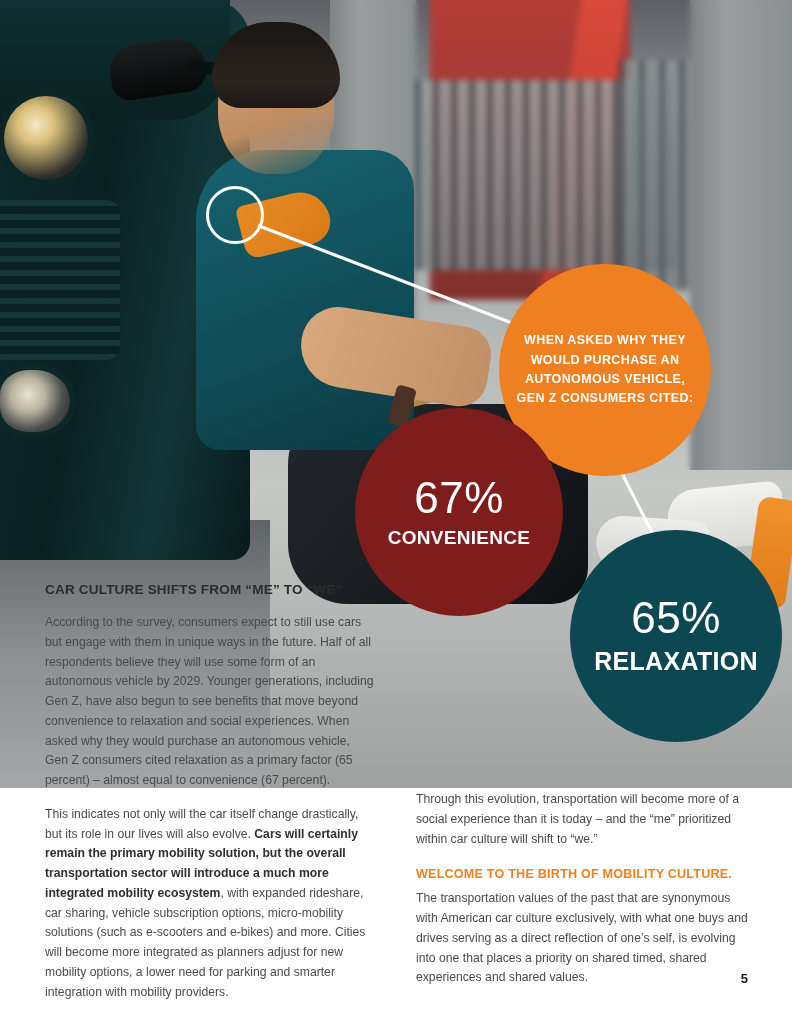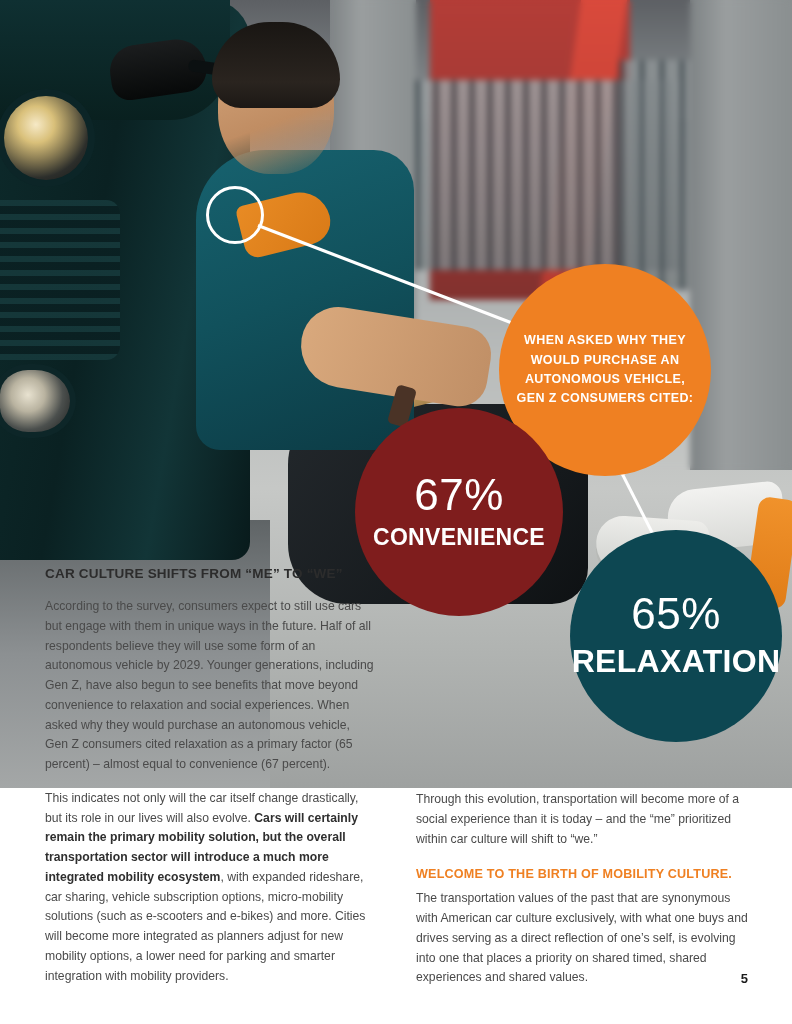--- a/index.html
+++ b/index.html
@@ -293,44 +293,44 @@
     width: 212px; height: 212px;
     background: #0d4752;
   }
   .big-num {
     font-size: 44px;
     font-weight: 400;
     line-height: 1;
     letter-spacing: .5px;
   }
   .big-lbl {
-    font-size: 23px;
+    font-size: 19px;
     font-weight: 700;
     margin-top: 7px;
     letter-spacing: .3px;
   }
-  .circle-teal .big-lbl { font-size: 32px; text-align: right; }
+  .circle-teal .big-lbl { font-size: 25px; text-align: right; }
 
   
   .col-left {
     position: absolute;
     left: 45px; top: 566px;
     width: 330px;
   }
   .col-right {
     position: absolute;
     left: 416px; top: 790px;
     width: 335px;
   }
   h2.section-head {
     font-size: 13.5px;
     font-weight: 700;
     color: #2c2c2c;
     letter-spacing: .2px;
-    margin: 0 0 16px 0;
+    margin: 16px 0 16px 0;
   }
   p.body {
     font-size: 12.2px;
     line-height: 1.62;
     color: #4a4a4a;
     margin: 0 0 14px 0;
   }
   p.body b { color: #2f2f2f; font-weight: 700; }
   h3.orange-head {
     font-size: 12.6px;

